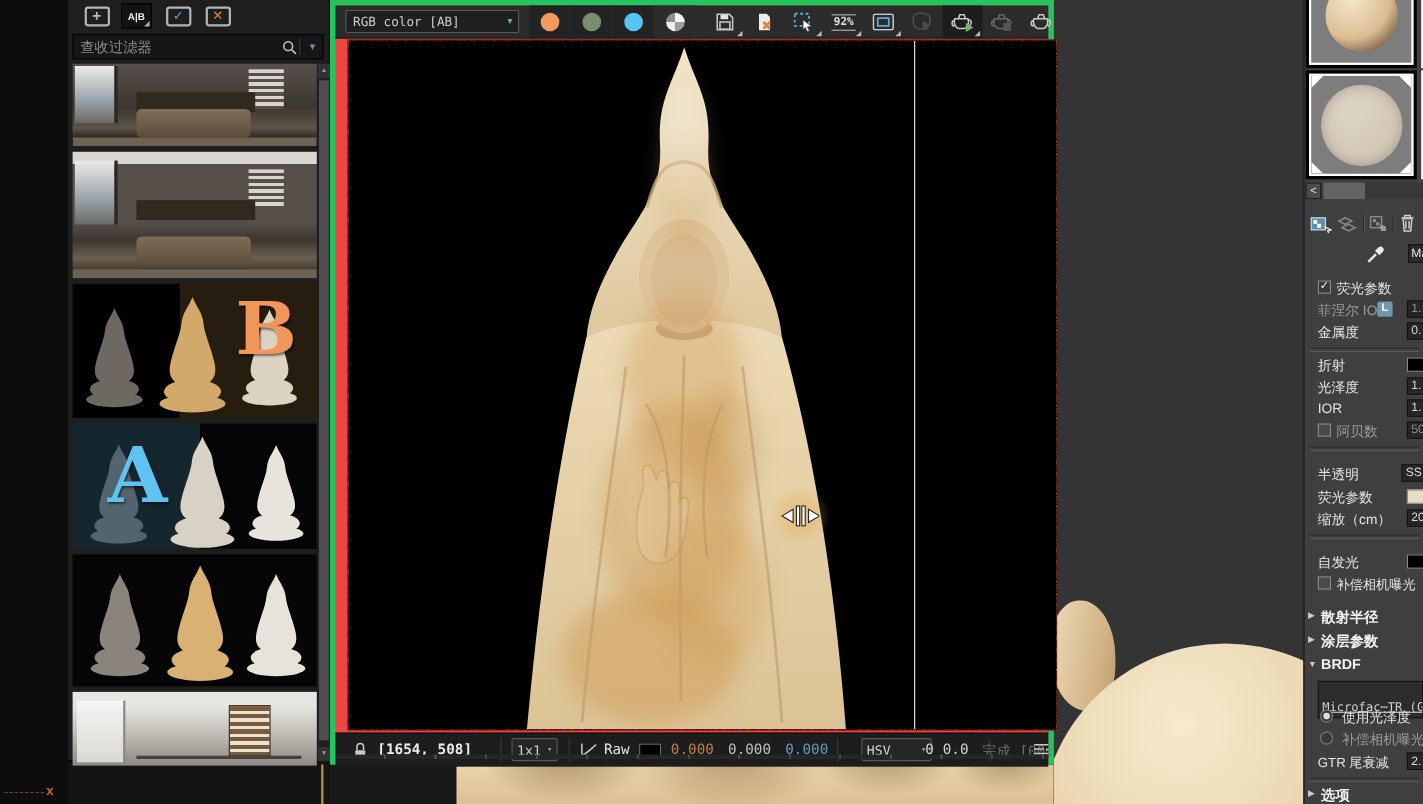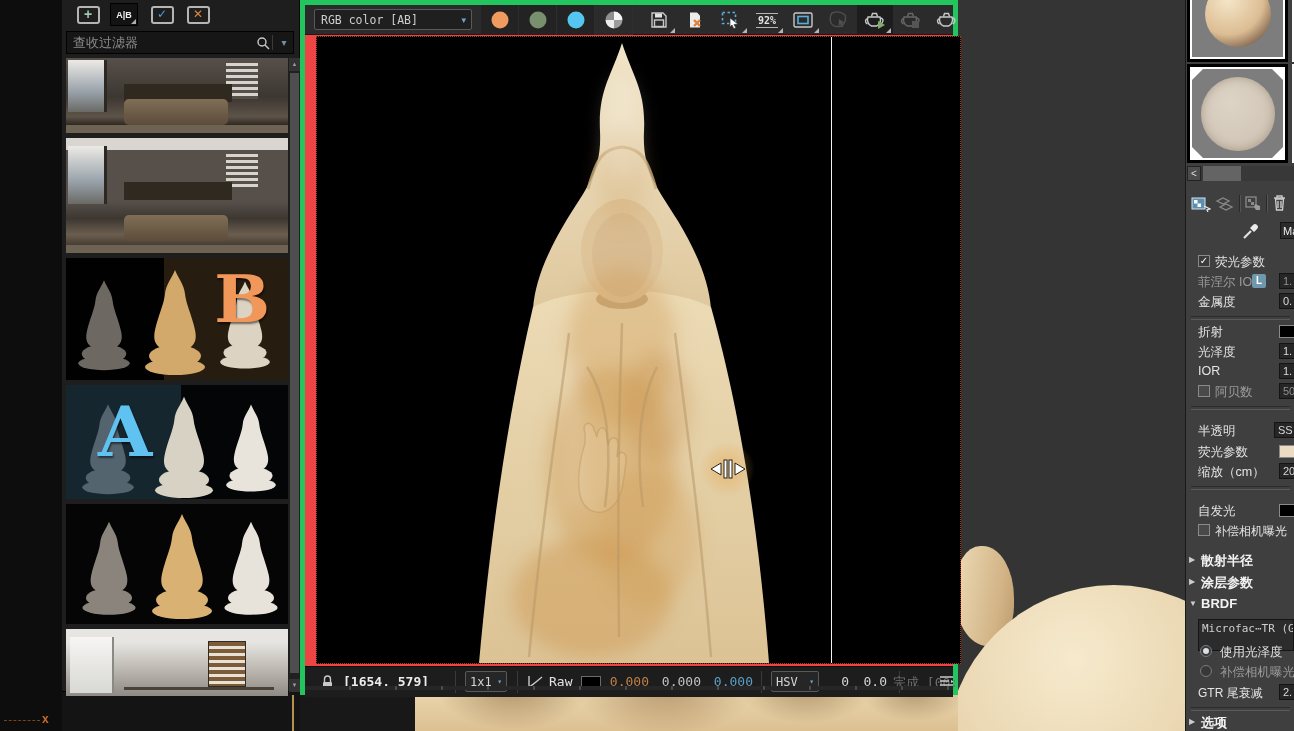--- a/index.html
+++ b/index.html
@@ -139,21 +139,21 @@
   .ddbox{position:absolute;left:88px;top:1px;width:40px;height:16px;background:#262626;border:1px solid #141414;color:#d8d8d8;font-size:11px;padding:1px 3px;box-sizing:border-box;cursor:pointer;}
   .pswatch{position:absolute;left:93px;top:3px;width:34px;height:13px;border:1px solid #8a8a8a;box-sizing:border-box;cursor:pointer;}
   .cb{position:absolute;left:12px;top:3px;width:12px;height:12px;background:#3a3a3a;border:1px solid #8a8a8a;box-sizing:border-box;color:#fff;font-size:10px;line-height:10px;text-align:center;cursor:pointer;}
   .cb.off{background:#4a4a4a;color:transparent;}
   .cb+ .plabel{left:29px;}
   .chip{position:absolute;left:66px;top:2px;width:14px;height:14px;background:#6f97ad;color:#fff;font-size:10px;font-weight:bold;text-align:center;line-height:14px;border-radius:2px;cursor:pointer;}
   .mhr{position:absolute;left:5px;width:99px;height:2px;border-top:1px solid #2c2c2c;border-bottom:1px solid #5a5a5a;}
   .mhdr{position:absolute;left:0;width:109px;height:22px;cursor:pointer;}
   .mhdr .arr{position:absolute;left:3px;top:6px;font-size:8px;color:#cccccc;}
   .mhdr .txt{position:absolute;left:15px;top:3px;font-weight:bold;font-size:13px;color:#f2f2f2;white-space:nowrap;}
-  .brdf-dd{position:absolute;left:12px;top:0;width:96px;height:32px;background:#2c2c2c;border:1px solid #151515;color:#cfcfcf;font-size:11px;font-family:"DejaVu Sans Mono",monospace;padding:2px 3px;box-sizing:border-box;white-space:nowrap;overflow:hidden;cursor:pointer;}
+  .brdf-dd{position:absolute;left:12px;top:0;width:96px;height:32px;background:#2c2c2c;border:1px solid #151515;color:#cfcfcf;font-size:11px;font-family:"DejaVu Sans Mono",monospace;padding:16px 3px;box-sizing:border-box;white-space:nowrap;overflow:hidden;cursor:pointer;text-decoration:underline;}
   .rd{position:absolute;left:14px;top:3px;width:12px;height:12px;border-radius:50%;background:#383838;border:1px solid #7c7c7c;box-sizing:border-box;cursor:pointer;}
   .rd.on:after{content:"";position:absolute;left:2px;top:2px;width:6px;height:6px;border-radius:50%;background:#d9dfe3;}
   .rd+ .plabel{left:34px;}
   svg .ln{stroke:#c9c9c9;fill:none;stroke-width:1.4;}
 </style>
 </head>
 <body>
 
 <div class="screen noselect">
 
@@ -413,43 +413,43 @@
           <polygon points="26,7 26,19 36,13"></polygon>
         </g>
       </svg>
     </div>
 
     <div class="v-status">
       <svg class="abs" style="left:16px;top:7px" width="13" height="17" viewBox="0 0 13 17">
         <path d="M3.5,8 V5 a3,3 0 0 1 6,0 V8" class="ln"></path>
         <rect x="2" y="8" width="9" height="7" rx="1" fill="#c9c9c9"></rect>
       </svg>
-      <span class="it" style="left:38px;color:#ececec;font-weight:bold">[1654, 579]</span>
+      <span class="it" style="left:38px;color:#ececec;font-weight:bold">[1654, 508]</span>
       <div class="ssep" style="left:150px"></div>
       <div class="sbox" style="left:160px;width:42px">
         <span>1x1</span>
           <span class="car">▾</span>
       </div>
       <div class="ssep" style="left:212px"></div>
       <svg class="abs" style="left:222px;top:8px" width="16" height="14" viewBox="0 0 16 14">
         <path d="M2,1 v11 h13" class="ln" stroke="#9a9a9a"></path>
         <path d="M2,12 C6,10 10,6 15,2" class="ln" stroke="#dcdcdc"></path>
       </svg>
       <span class="it" style="left:244px;color:#e3e3e3;font-weight:normal">Raw</span>
       <div class="cswatch" style="left:276px"></div>
       <span class="it" style="left:302px;width:42px;text-align:right;color:#c08046">0.000</span>
       <span class="it" style="left:354px;width:42px;text-align:right;color:#c2c2c2">0.000</span>
       <span class="it" style="left:406px;width:42px;text-align:right;color:#5c9fc4">0.000</span>
       <div class="ssep" style="left:456px"></div>
-      <div class="sbox" style="left:466px;width:48px">
+      <div class="sbox" style="left:478px;width:64px">
         <span>HSV</span>
           <span class="car">▾</span>
       </div>
       <span class="it" style="left:524px;width:20px;text-align:right;color:#d5d5d5">0</span>
-      <span class="it" style="left:552px;width:30px;text-align:right;color:#d5d5d5">0.0</span>
+      <span class="it" style="left:552px;width:30px;text-align:left;color:#d5d5d5">0.0</span>
       <div class="ssep" style="left:594px"></div>
       <span class="it" style="left:588px;color:#6f6f6f">完成 [00:</span>
       <svg class="abs" style="left:634px;top:8px" width="15" height="13" viewBox="0 0 15 13">
         <path d="M1,2 h13 M1,6 h9 M1,10 h13" class="ln" stroke="#c9c9c9"></path>
         <polygon points="12,5 15,6.5 12,8" fill="#c9c9c9"></polygon>
       </svg>
     </div>
     <div class="v-grip"></div>
   </div>
 

